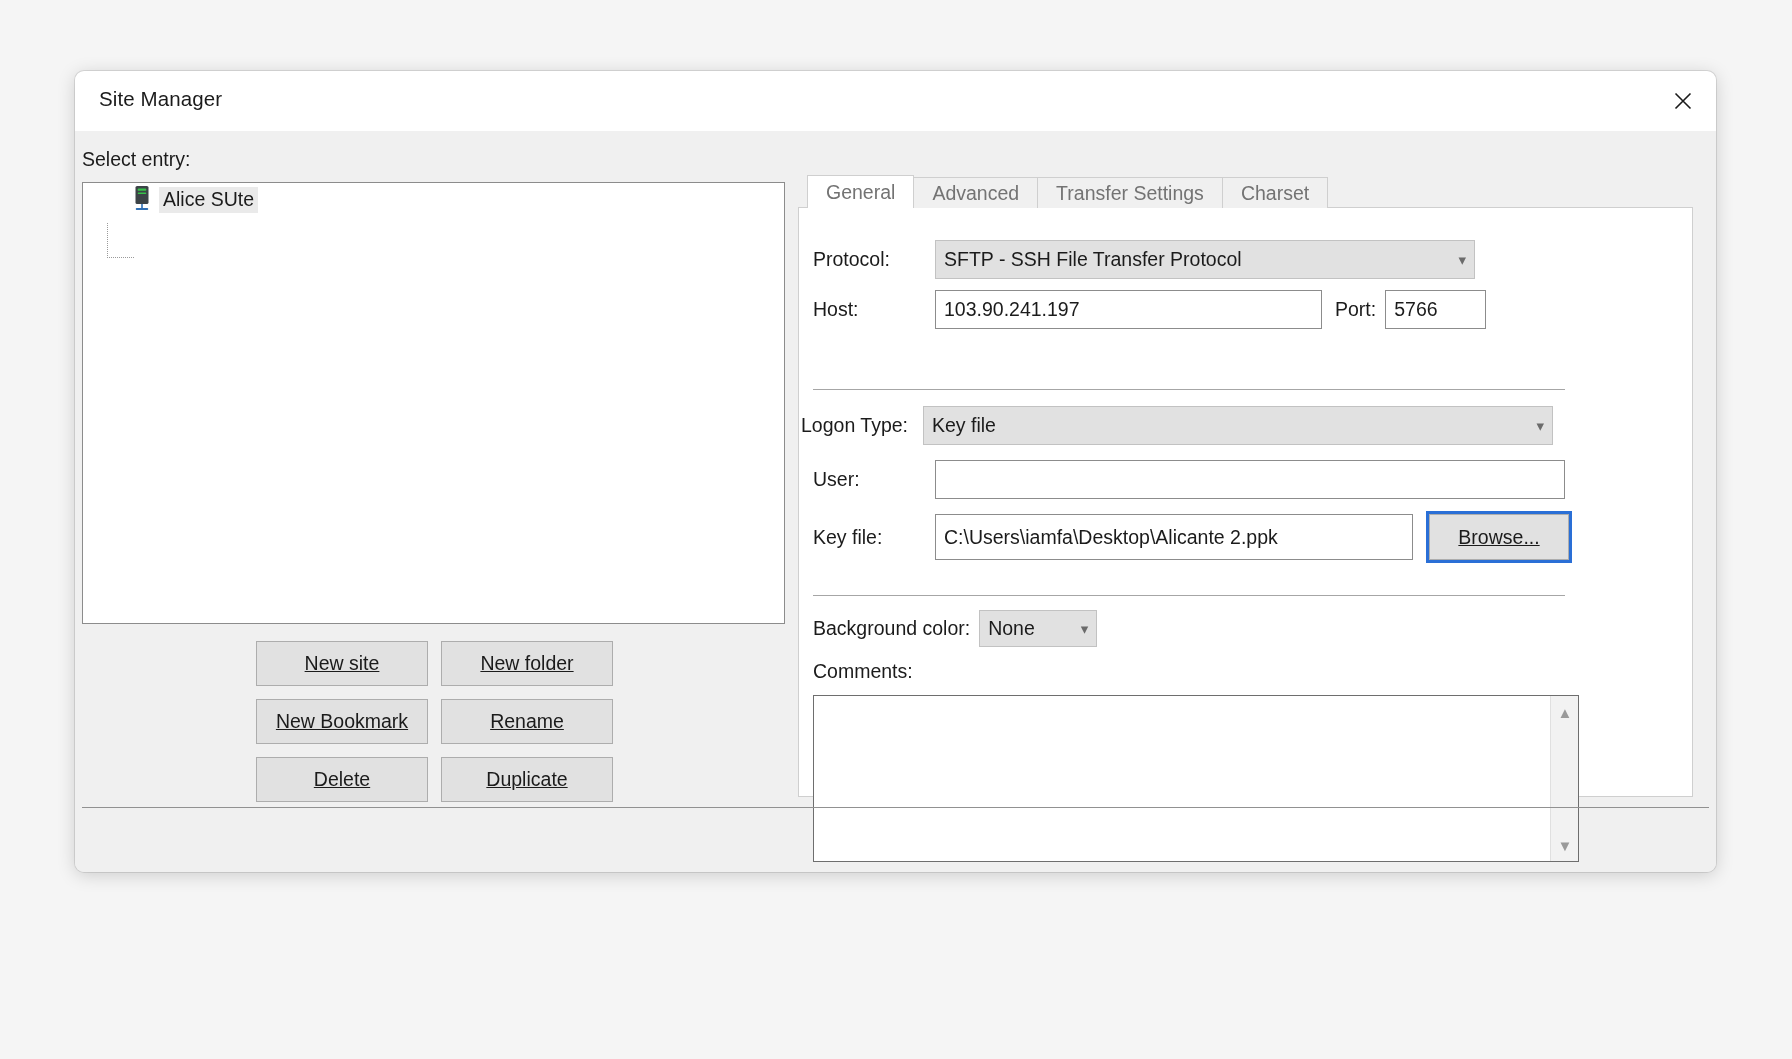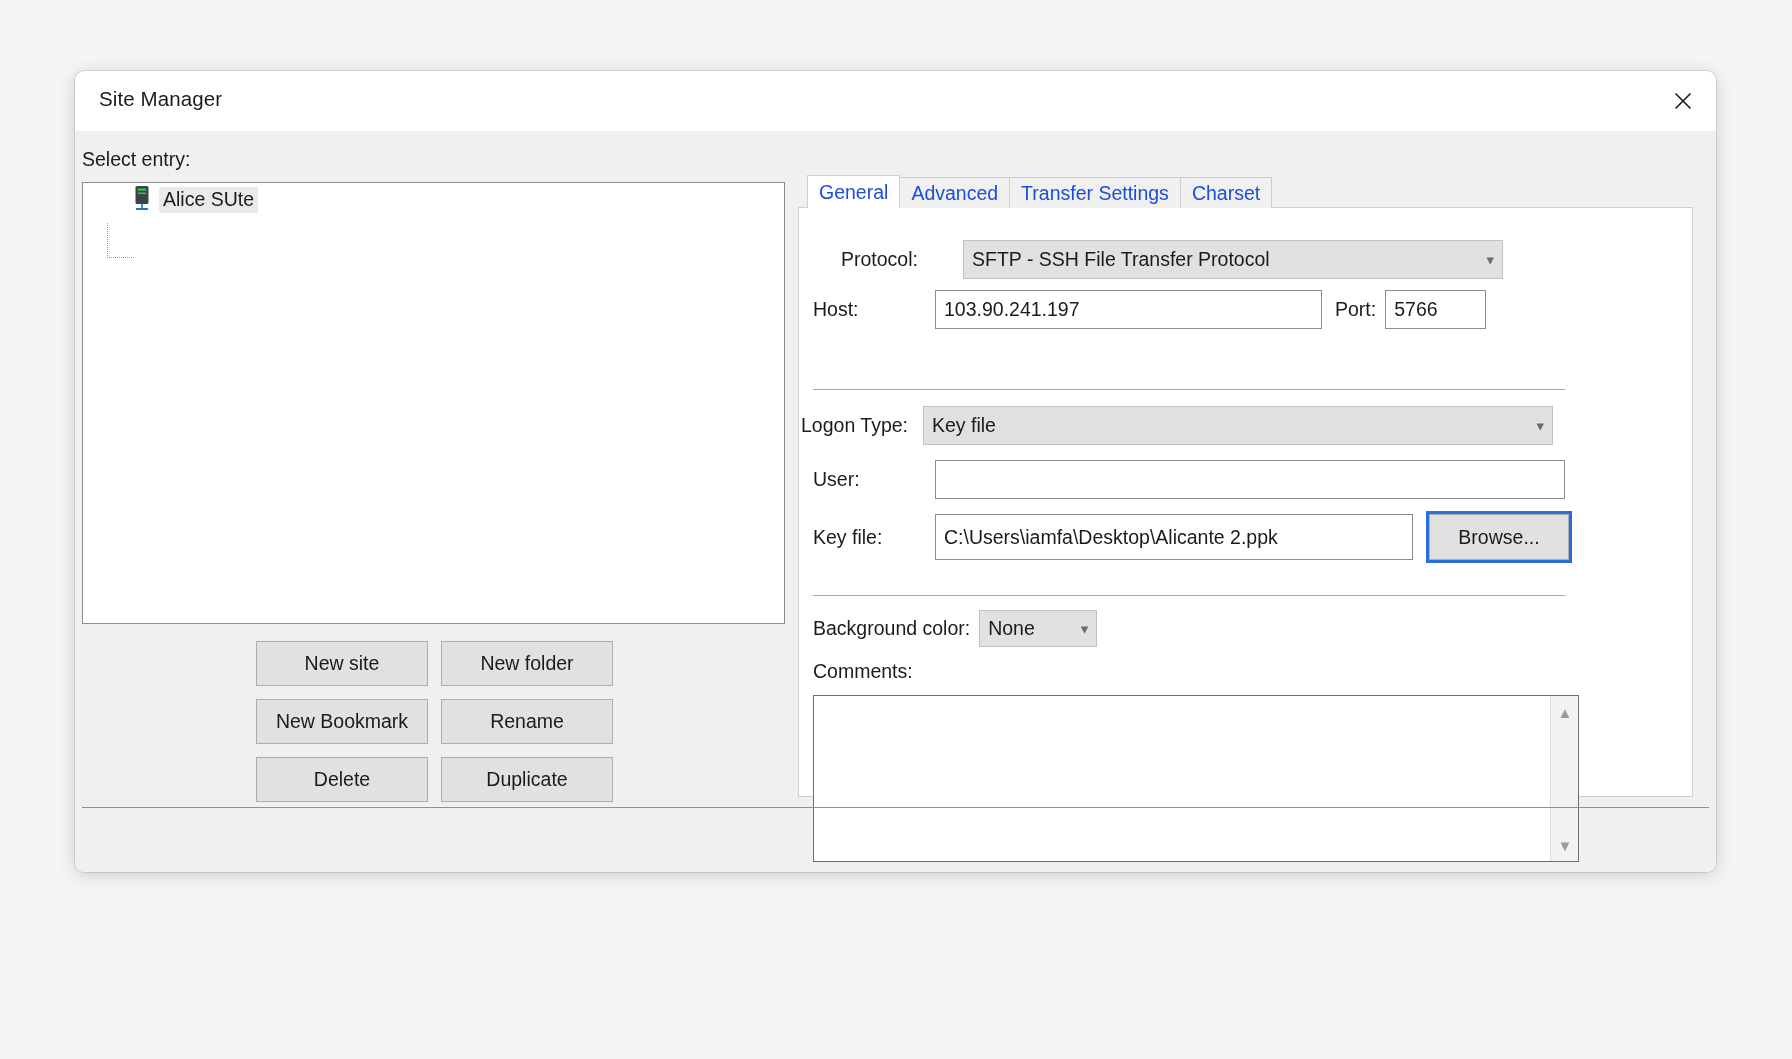--- a/index.html
+++ b/index.html
@@ -149,20 +149,21 @@
     border: 1px solid #adadad;
     box-sizing: border-box;
     font-family: "Liberation Sans", sans-serif;
     font-size: 19.5px;
     color: #1b1b1b;
     display: flex;
     align-items: center;
     justify-content: center;
     cursor: default;
     white-space: nowrap;
+    text-decoration: underline;
   }
   .btn-grid {
     display: grid;
     grid-template-columns: 172px 172px;
     grid-gap: 13px 13px;
   }
   .btn-grid .btn { height: 45px; }
 
   
   #right-pane {
@@ -176,25 +177,25 @@
     position: absolute;
     left: 9px;
     top: 0;
     height: 33px;
     display: flex;
     align-items: flex-end;
     z-index: 3;
   }
   .tab {
     height: 31px;
-    padding: 0 11px;
-    display: flex;
-    align-items: center;
-    font-size: 19.5px;
-    color: #1d4ed8;
+    padding: 0 18px;
+    display: flex;
+    align-items: center;
+    font-size: 19.5px;
+    color: #737373;
     border: 1px solid #cfcfcf;
     border-bottom: none;
     background: #f0f0f0;
     box-sizing: border-box;
     margin-right: -1px;
     white-space: nowrap;
     cursor: default;
   }
   .tab.active {
     background: #ffffff;
@@ -389,21 +390,21 @@
 
       <div id="tabstrip">
         <div class="tab active">General</div>
         <div class="tab">Advanced</div>
         <div class="tab">Transfer Settings</div>
         <div class="tab">Charset</div>
       </div>
 
       <div id="tabpanel">
 
-        <div class="field-row" style="left:14px; top:32px;margin-left:28px;">
+        <div class="field-row" style="left:14px; top:32px;">
           <span class="fld-label" style="width:122px;">Protocol:</span>
           <span class="combo" style="width:540px; height:39px;">
             <span>SFTP - SSH File Transfer Protocol</span>
             <span class="caret">▾</span>
           </span>
         </div>
 
         <div class="field-row" style="left:14px; top:82px;">
           <span class="fld-label" style="width:122px;">Host:</span>
           <span class="textinput" style="width:387px; height:39px;">103.90.241.197</span>

